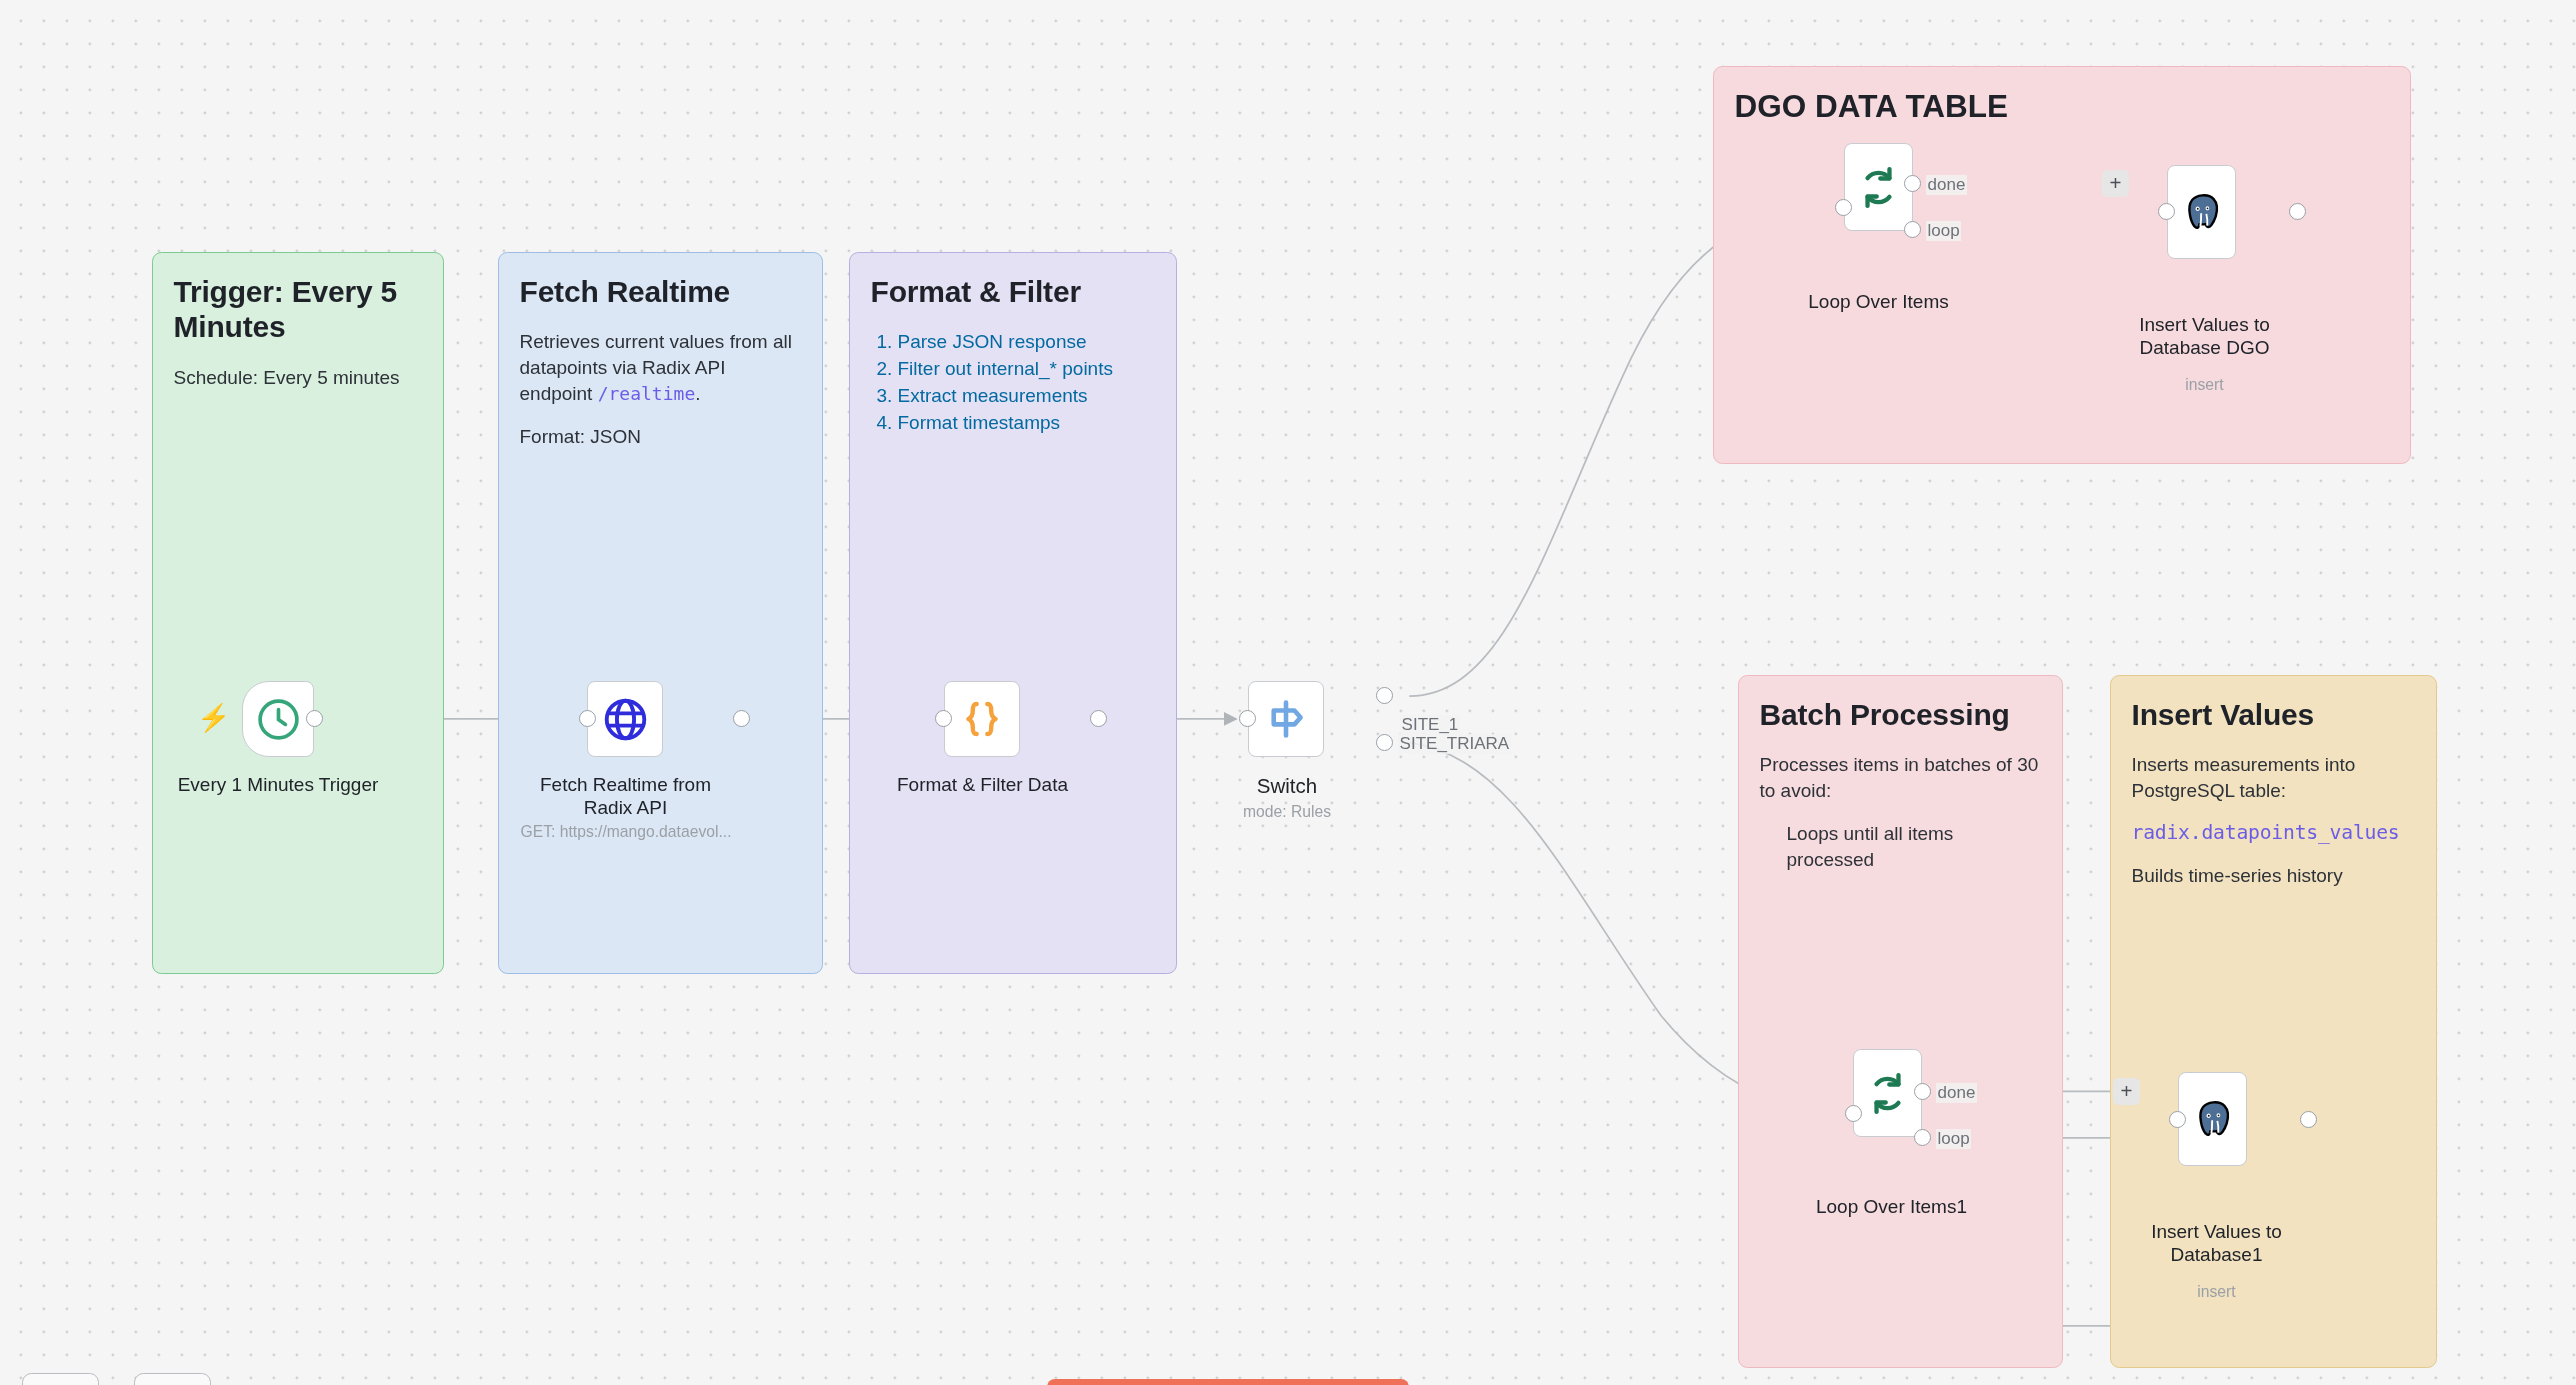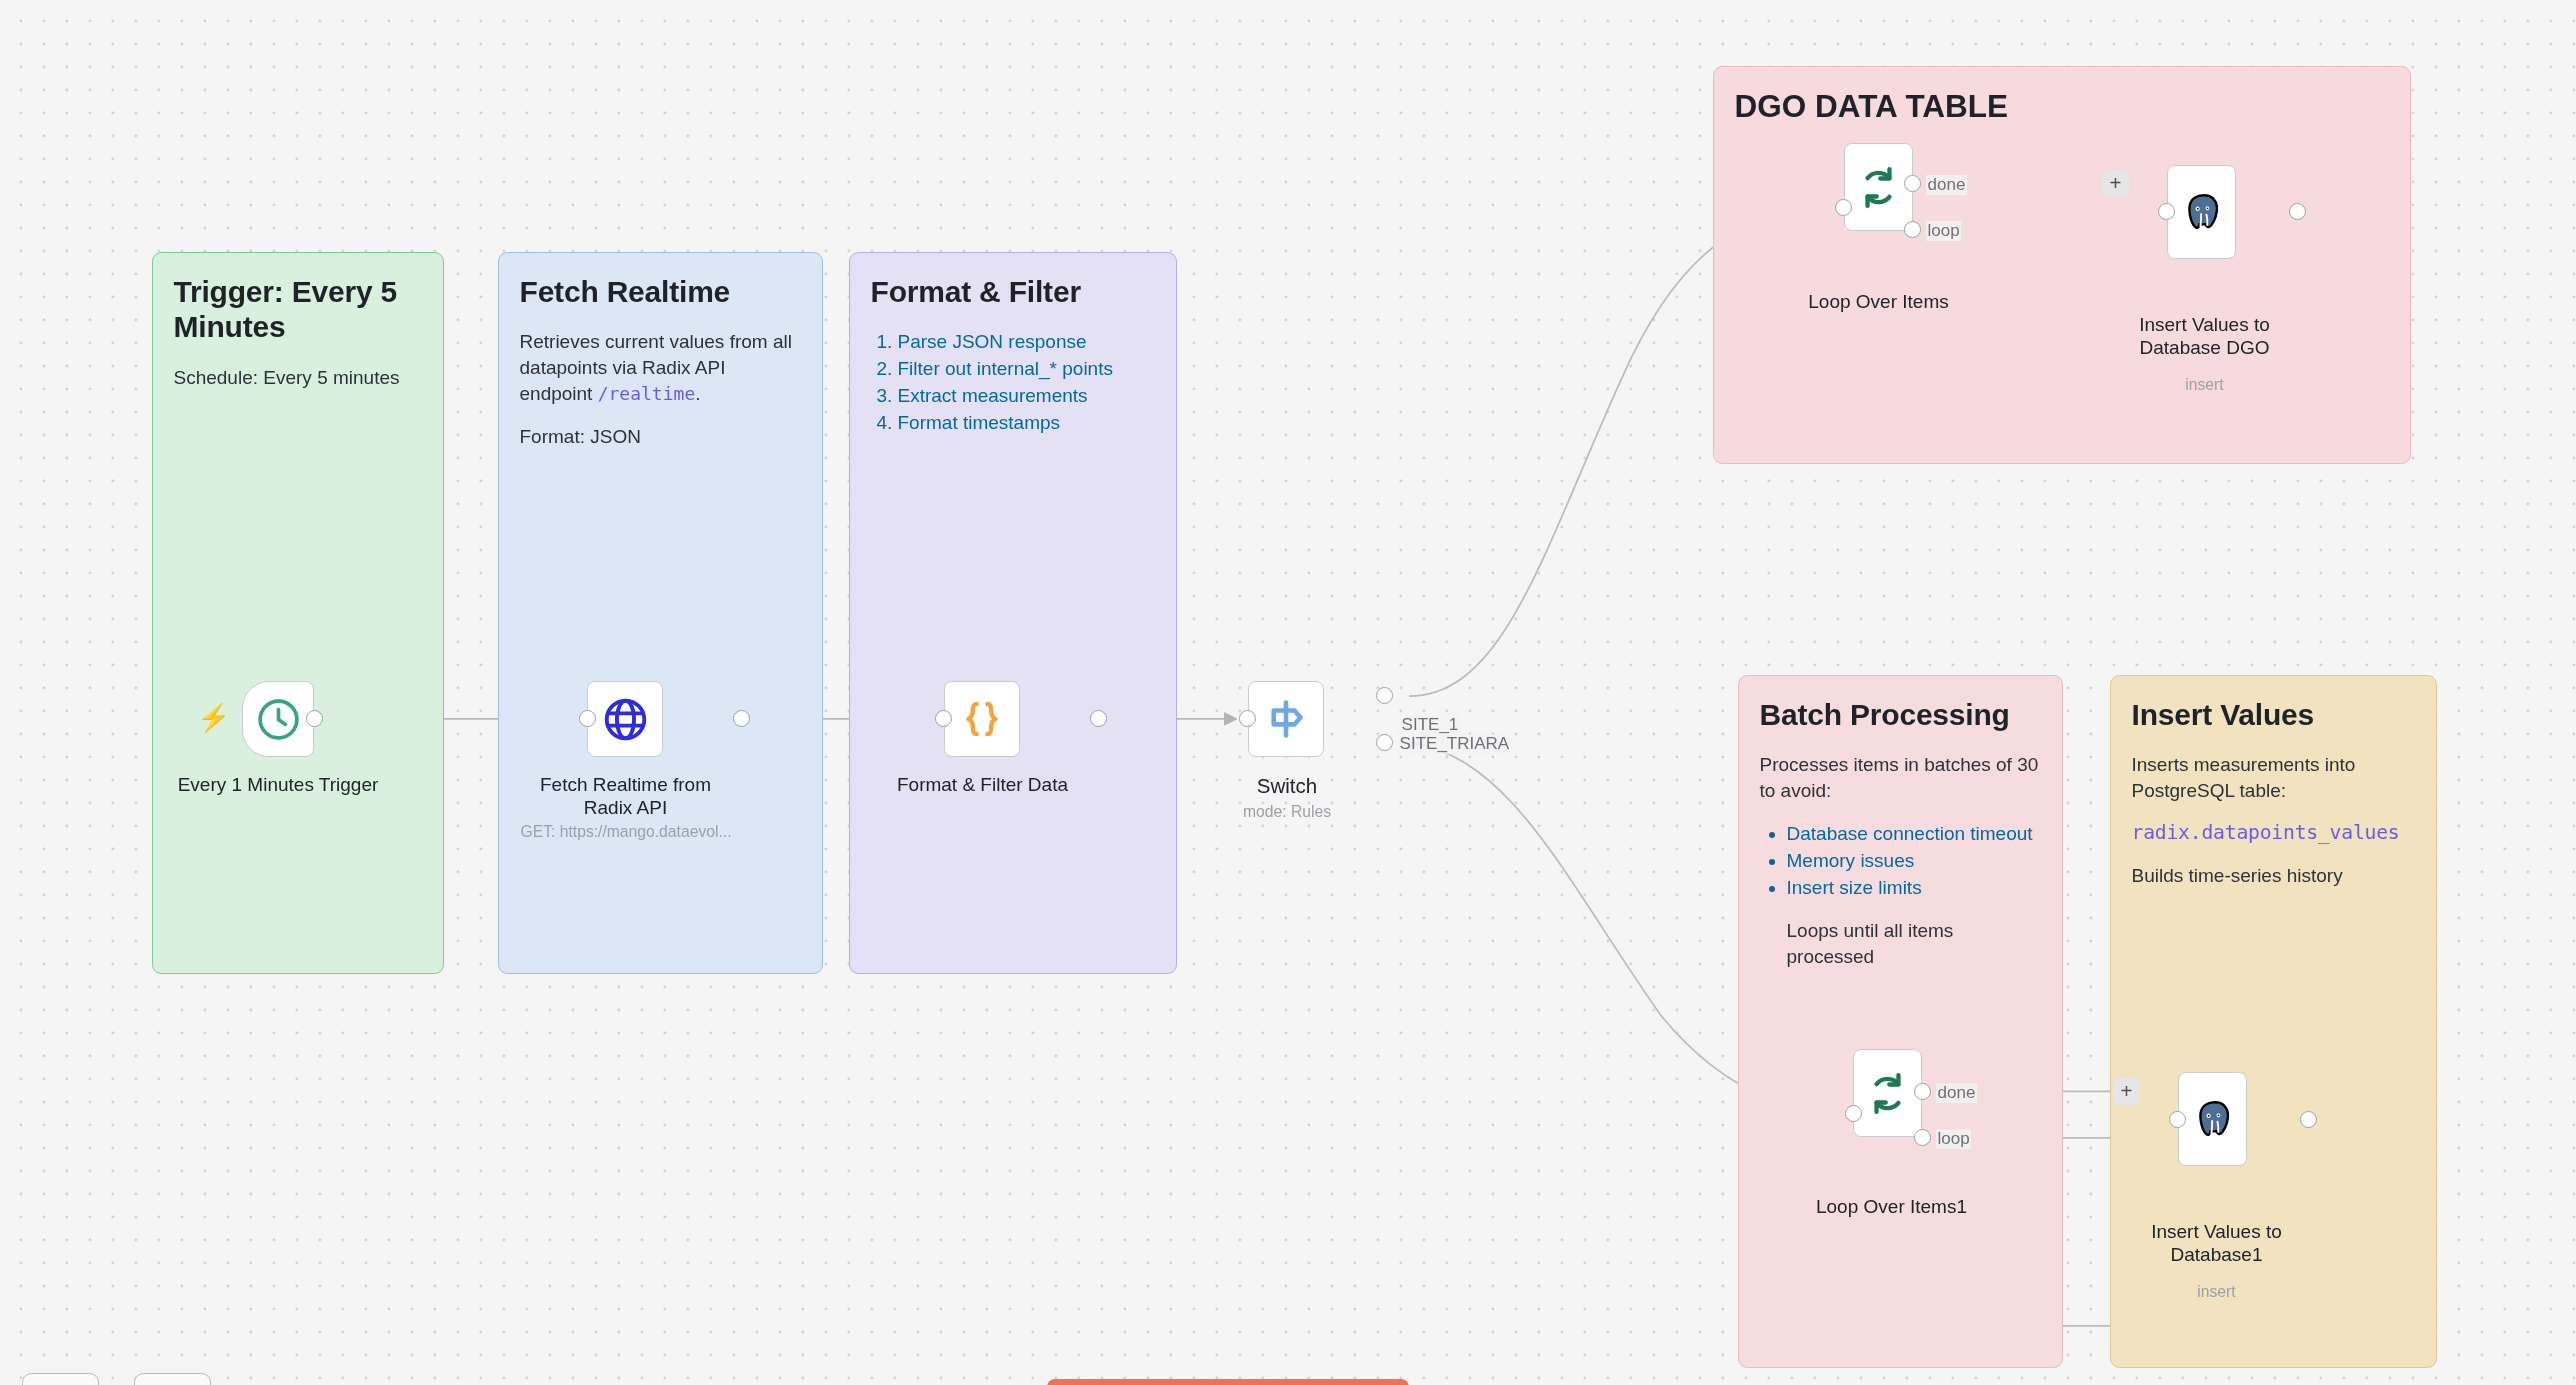--- a/index.html
+++ b/index.html
@@ -203,25 +203,20 @@
     </ol>
   </div>
 
   <div class="sticky sticky-pink" style="left:1713px; top:66px; width:698px; height:398px;">
     <h2 style="font-size:31.5px; letter-spacing:0px;">DGO DATA TABLE</h2>
   </div>
 
   <div class="sticky sticky-pink2" style="left:1738px; top:675px; width:325px; height:693px;">
     <h2>Batch Processing</h2>
     <p>Processes items in batches of 30 to avoid:</p>
-    <ul>
-      <li>Database connection timeout</li>
-      <li>Memory issues</li>
-      <li>Insert size limits</li>
-    </ul>
     <p style="padding-left:27px;">Loops until all items processed</p>
   </div>
 
   <div class="sticky sticky-tan" style="left:2110px; top:675px; width:327px; height:693px;">
     <h2>Insert Values</h2>
     <p>Inserts measurements into PostgreSQL table:</p>
     <span class="code-blk">radix.datapoints_values</span>
     <p>Builds time-series history</p>
   </div>
 

